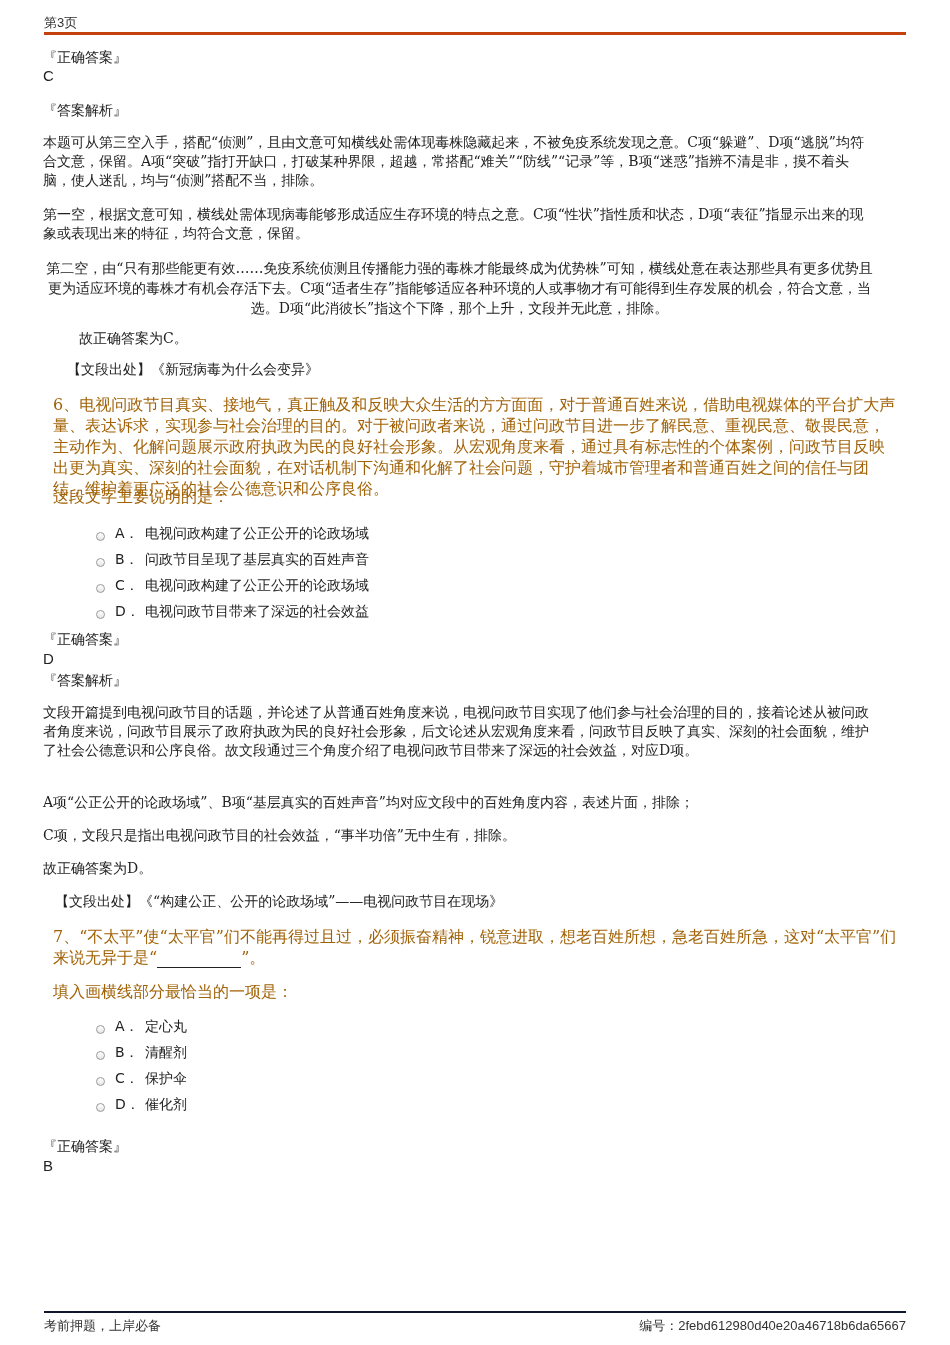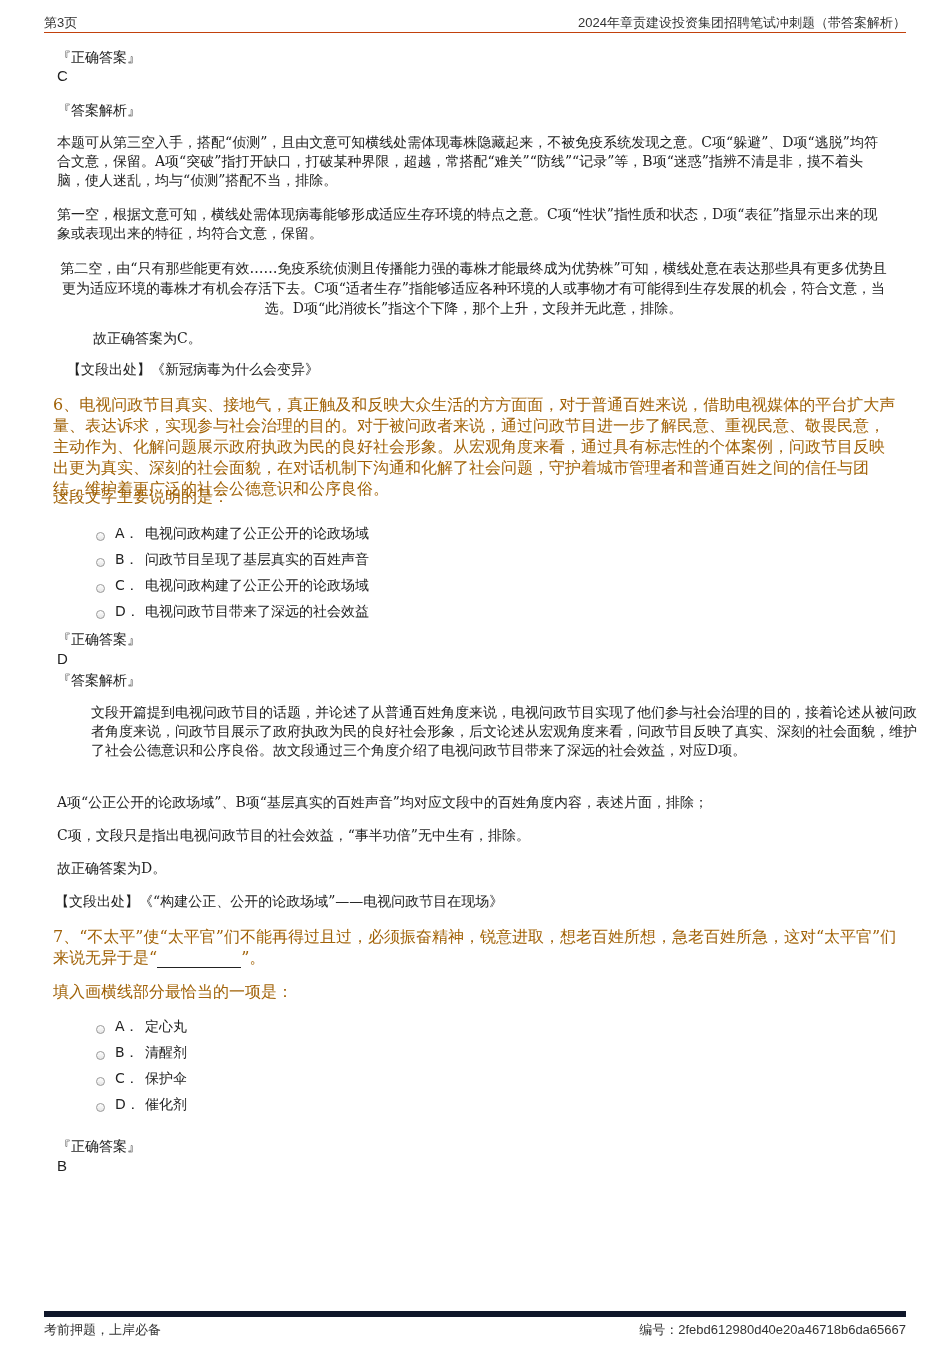--- a/index.html
+++ b/index.html
@@ -2,34 +2,34 @@
 <html><head>
 <meta charset="utf-8">
 <style>
   html, body { margin: 0; padding: 0; background: #ffffff; }
   body {
     width: 950px; height: 1345px; position: relative; overflow: hidden;
     font-family: "DejaVu Sans", sans-serif; color: #222;
   }
   .header {
     position: absolute; left: 44px; right: 44px; top: 10px; height: 22px;
-    border-bottom: 1px solid #c2410c;
+    border-bottom: 3px solid #c2410c;
     font-family: "Liberation Sans", sans-serif; font-size: 13px; color: #333;
   }
   .header .left { position: absolute; left: 0; top: 4px; }
   .header .right { position: absolute; right: 0; top: 4px; }
   .footer {
     position: absolute; left: 44px; right: 44px; top: 1311px; height: 24px;
-    border-top: 6px solid #0f172a;
+    border-top: 2px solid #0f172a;
     font-family: "Liberation Sans", sans-serif; font-size: 13px; color: #333;
   }
   .footer .left { position: absolute; left: 0; top: 4px; }
   .footer .right { position: absolute; right: 0; top: 4px; }
 
-  .blk { position: absolute; left: 57px; width: 833px; font-size: 14px; line-height: 22px; color: #222; }
+  .blk { position: absolute; left: 43px; width: 833px; font-size: 14px; line-height: 22px; color: #222; }
   .small { font-size: 16px; line-height: 22px; color: #a16207; left: 53px; width: 845px; }
   .ans-letter { font-family: "Liberation Sans", sans-serif; font-size: 15px; }
   .bracket-label { font-family: "DejaVu Serif", serif; }
   .para { font-family: "DejaVu Serif", serif; }
 
   .opts { position: absolute; left: 96px; }
   .opt { display: flex; align-items: center; height: 26px; font-size: 14px; color: #222; }
   .radio {
     width: 9px; height: 9px; border-radius: 50%;
     border: 1px solid #999; background: linear-gradient(#fff, #e6e6e6);
@@ -37,21 +37,20 @@
   }
   .opt .letter { font-family: "DejaVu Sans", sans-serif; width: 30px; }
   .opt .text { font-family: "DejaVu Serif", serif; }
   .blank { display: inline-block; width: 84px; border-bottom: 1px solid #222; height: 14px; vertical-align: bottom; }
 </style>
 </head>
 <body>
 
 <div class="header">
   <span class="left">第3页</span>
-  <span class="right">2024年章贡建设投资集团招聘笔试冲刺题（带答案解析）</span>
 </div>
 
 <div class="blk bracket-label" style="top:46px;">『正确答案』</div>
 <div class="blk ans-letter" style="top:65px;">C</div>
 <div class="blk bracket-label" style="top:99px;">『答案解析』</div>
 <div class="blk para" style="top:133px; line-height:19px;">本题可从第三空入手，搭配“侦测”，且由文意可知横线处需体现毒株隐藏起来，不被免疫系统发现之意。C项“躲避”、D项“逃脱”均符合文意，保留。A项“突破”指打开缺口，打破某种界限，超越，常搭配“难关”“防线”“记录”等，B项“迷惑”指辨不清是非，摸不着头脑，使人迷乱，均与“侦测”搭配不当，排除。</div>
 <div class="blk para" style="top:205px; line-height:19px;">第一空，根据文意可知，横线处需体现病毒能够形成适应生存环境的特点之意。C项“性状”指性质和状态，D项“表征”指显示出来的现象或表现出来的特征，均符合文意，保留。</div>
 <div class="blk para" style="top:258px; line-height:20px;text-align:center;">第二空，由“只有那些能更有效……免疫系统侦测且传播能力强的毒株才能最终成为优势株”可知，横线处意在表达那些具有更多优势且更为适应环境的毒株才有机会存活下去。C项“适者生存”指能够适应各种环境的人或事物才有可能得到生存发展的机会，符合文意，当选。D项“此消彼长”指这个下降，那个上升，文段并无此意，排除。</div>
 <div class="blk para" style="top:327px;margin-left:36px;">故正确答案为C。</div>
 <div class="blk para" style="top:358px; left:55px;margin-left:12px;">【文段出处】《新冠病毒为什么会变异》</div>
@@ -76,21 +75,21 @@
     </div>
   <div class="opt">
       <span class="radio"></span>
       <span class="letter">D．</span>
       <span class="text">电视问政节目带来了深远的社会效益</span>
     </div>
 </div>
 <div class="blk bracket-label" style="top:628px;">『正确答案』</div>
 <div class="blk ans-letter" style="top:648px;">D</div>
 <div class="blk bracket-label" style="top:669px;">『答案解析』</div>
-<div class="blk para" style="top:703px; line-height:19px;margin-left:34px;">文段开篇提到电视问政节目的话题，并论述了从普通百姓角度来说，电视问政节目实现了他们参与社会治理的目的，接着论述从被问政者角度来说，问政节目展示了政府执政为民的良好社会形象，后文论述从宏观角度来看，问政节目反映了真实、深刻的社会面貌，维护了社会公德意识和公序良俗。故文段通过三个角度介绍了电视问政节目带来了深远的社会效益，对应D项。</div>
+<div class="blk para" style="top:703px; line-height:19px;">文段开篇提到电视问政节目的话题，并论述了从普通百姓角度来说，电视问政节目实现了他们参与社会治理的目的，接着论述从被问政者角度来说，问政节目展示了政府执政为民的良好社会形象，后文论述从宏观角度来看，问政节目反映了真实、深刻的社会面貌，维护了社会公德意识和公序良俗。故文段通过三个角度介绍了电视问政节目带来了深远的社会效益，对应D项。</div>
 <div class="blk para" style="top:791px;">A项“公正公开的论政场域”、B项“基层真实的百姓声音”均对应文段中的百姓角度内容，表述片面，排除；</div>
 <div class="blk para" style="top:824px;">C项，文段只是指出电视问政节目的社会效益，“事半功倍”无中生有，排除。</div>
 <div class="blk para" style="top:857px;">故正确答案为D。</div>
 <div class="blk para" style="top:890px; left:55px;">【文段出处】《“构建公正、公开的论政场域”——电视问政节目在现场》</div>
 
 <div class="blk small para" style="top:926px; line-height:21px;">
   <span>7、“不太平”使“太平官”们不能再得过且过，必须振奋精神，锐意进取，想老百姓所想，急老百姓所急，这对“太平官”们来说无异于是“</span><span class="blank"></span><span>”。</span>
 </div>
 <div class="blk small para" style="top:981px;">填入画横线部分最恰当的一项是：</div>
 <div class="opts" style="top:1014px;">

